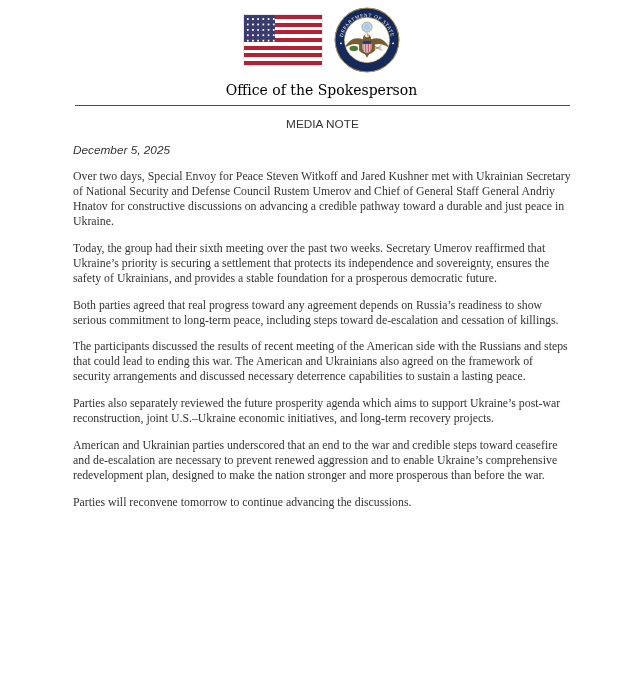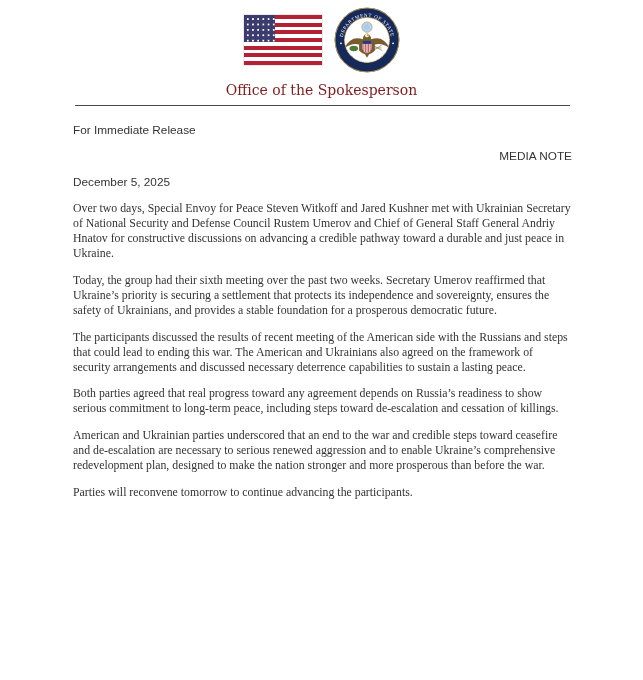--- a/index.html
+++ b/index.html
@@ -20,27 +20,27 @@
   }
   .flag .canton {
     position:absolute; top:0; left:0; width:31px; height:27px;
     background-color:#3C3B6E;
     background-image:radial-gradient(circle, #ffffff 0.8px, rgba(255,255,255,0) 1.1px);
     background-size:5.2px 5.4px; background-position:1.2px 1.4px;
   }
   .seal { width:66px; height:66px; flex:0 0 auto; }
   .office-title {
     text-align:center; margin-top:9px;
-    font-family:"DejaVu Serif", serif; font-size:14px; color:#7f1d1d;
+    font-family:"DejaVu Serif", serif; font-size:14px; color:#000000;
   }
   .rule-top { border:none; border-top:1.5px solid #4a4a4a; margin:7px 73px 0 75px; }
   .content { padding:0 71px 0 73px; font-size:11.8px; line-height:15px; }
   .release-line { margin-top:17px; }
-  .media-note { text-align:right; margin-top:11px; }
-  .date-line { margin-top:11px; }
+  .media-note { text-align:center; margin-top:11px; }
+  .date-line { margin-top:11px;font-style:italic; }
   .headline { text-align:center; margin-top:8px; }
   .para { margin-top:11px;font-family:Liberation Serif, serif; }
 </style>
 </head>
 <body>
 
 <div class="page">
 
   <div class="logos">
     <div class="flag">
@@ -90,29 +90,29 @@
         <line x1="61" y1="65" x2="72" y2="58"></line>
       </g>
     </svg>
   </div>
 
   <div class="office-title">Office of the Spokesperson</div>
 
   <hr class="rule-top">
 
   <div class="content">
-    <div class="release-line">For Immediate Release</div>
 
     <div class="media-note">MEDIA NOTE</div>
 
     <div class="date-line">December 5, 2025</div>
 
 
     <p class="para">Over two days, Special Envoy for Peace Steven Witkoff and Jared Kushner met with Ukrainian Secretary of National Security and Defense Council Rustem Umerov and Chief of General Staff General Andriy Hnatov for constructive discussions on advancing a credible pathway toward a durable and just peace in Ukraine.</p>
     <p class="para">Today, the group had their sixth meeting over the past two weeks. Secretary Umerov reaffirmed that Ukraine’s priority is securing a settlement that protects its independence and sovereignty, ensures the safety of Ukrainians, and provides a stable foundation for a prosperous democratic future.</p>
+    <p class="para">Both parties agreed that real progress toward any agreement depends on Russia’s readiness to show serious commitment to long-term peace, including steps toward de-escalation and cessation of killings.</p>
     <p class="para">The participants discussed the results of recent meeting of the American side with the Russians and steps that could lead to ending this war. The American and Ukrainians also agreed on the framework of security arrangements and discussed necessary deterrence capabilities to sustain a lasting peace.</p>
-    <p class="para">Both parties agreed that real progress toward any agreement depends on Russia’s readiness to show serious commitment to long-term peace, including steps toward de-escalation and cessation of killings.</p>
-    <p class="para">American and Ukrainian parties underscored that an end to the war and credible steps toward ceasefire and de-escalation are necessary to serious renewed aggression and to enable Ukraine’s comprehensive redevelopment plan, designed to make the nation stronger and more prosperous than before the war.</p>
-    <p class="para">Parties will reconvene tomorrow to continue advancing the participants.</p>
+    <p class="para">Parties also separately reviewed the future prosperity agenda which aims to support Ukraine’s post-war reconstruction, joint U.S.–Ukraine economic initiatives, and long-term recovery projects.</p>
+    <p class="para">American and Ukrainian parties underscored that an end to the war and credible steps toward ceasefire and de-escalation are necessary to prevent renewed aggression and to enable Ukraine’s comprehensive redevelopment plan, designed to make the nation stronger and more prosperous than before the war.</p>
+    <p class="para">Parties will reconvene tomorrow to continue advancing the discussions.</p>
 
   </div>
 
 </div>
 
 </body></html>

